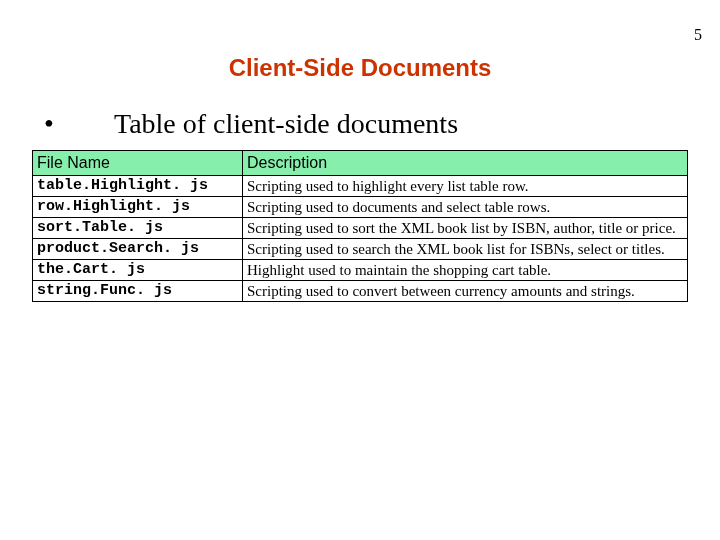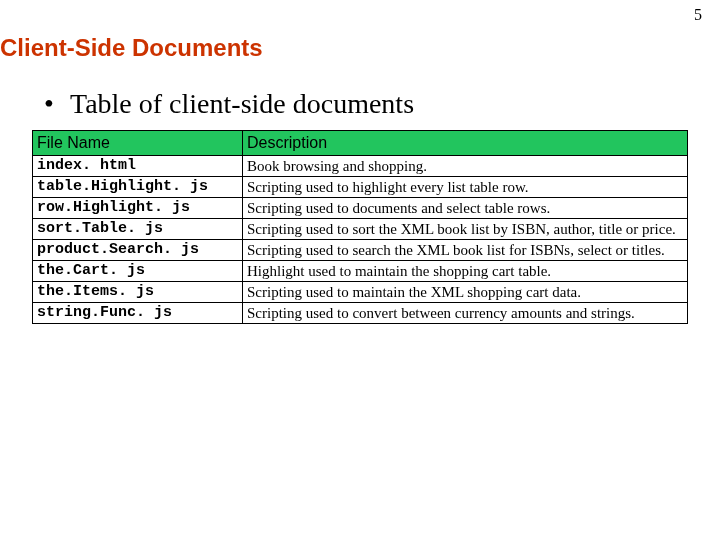--- a/index.html
+++ b/index.html
@@ -18,60 +18,63 @@
     box-sizing: border-box;
   }
   .page-num {
     position: absolute;
     top: 6px;
     right: 18px;
     font-size: 16px;
     font-family: "Times New Roman", Times, serif;
   }
   .title {
+    text-align: center;
     font-family: Arial, Helvetica, sans-serif;
     font-weight: bold;
     color: #cc3300;
     font-size: 24px;
     padding-top: 34px;
+    margin-top: 20px;
   }
   .bullet-block {
     padding: 26px 0 0 44px;
     font-size: 28px;
     font-family: "Times New Roman", Times, serif;
   }
   .bullet-row {
     display: flex;
     align-items: flex-start;
   }
   .bullet-dot {
     width: 26px;
     flex: 0 0 26px;
     line-height: 32px;
   }
   .bullet-text {
     line-height: 32px;
+    margin-left: 44px;
   }
   .tbl-wrap {
     margin: 10px 32px 0 32px;
   }
   table.doc {
     border-collapse: collapse;
     width: 100%;
     table-layout: fixed;
   }
   table.doc th, table.doc td {
     border: 1px solid #000;
     vertical-align: top;
     padding: 1px 4px 1px 4px;
     font-size: 15px;
     line-height: 18px;
   }
   table.doc th {
-    background: #22c55e;
+    background: #86efac;
     font-family: Arial, Helvetica, sans-serif;
     font-weight: normal;
     text-align: left;
     font-size: 16px;
     padding-top: 3px;
     padding-bottom: 3px;
   }
   table.doc col.c1 { width: 210px; }
   table.doc td.fname {
     font-family: "Courier New", Courier, monospace;
@@ -105,48 +108,40 @@
           <col>
         </colgroup>
       <thead>
         <tr>
           <th>File Name</th>
           <th>Description</th>
         </tr>
       </thead>
       <tbody>
         <tr>
-          <td class="fname">index. html</td>
-          <td class="desc">Book browsing and shopping.</td>
-        </tr>
-        <tr>
           <td class="fname">table.Highlight. js</td>
           <td class="desc">Scripting used to highlight every list table row.</td>
         </tr>
         <tr>
           <td class="fname">row.Highlight. js</td>
           <td class="desc">Scripting used to documents and select table rows.</td>
         </tr>
         <tr>
           <td class="fname">sort.Table. js</td>
           <td class="desc">Scripting used to sort the XML book list by ISBN, author, title or price.</td>
         </tr>
         <tr>
           <td class="fname">product.Search. js</td>
           <td class="desc">Scripting used to search the XML book list for ISBNs, select or titles.</td>
         </tr>
         <tr>
           <td class="fname">the.Cart. js</td>
           <td class="desc">Highlight used to maintain the shopping cart table.</td>
         </tr>
         <tr>
-          <td class="fname">the.Items. js</td>
-          <td class="desc">Scripting used to maintain the XML shopping cart data.</td>
-        </tr>
-        <tr>
           <td class="fname">string.Func. js</td>
           <td class="desc">Scripting used to convert between currency amounts and strings.</td>
         </tr>
       </tbody>
     </table>
   </div>
 
 </div>
 
 </body></html>

